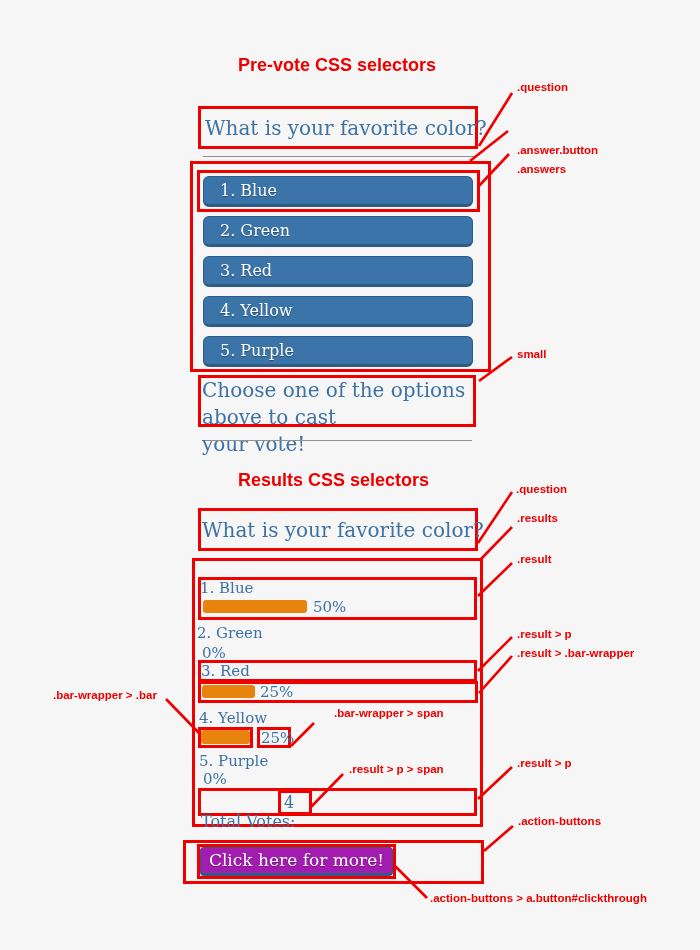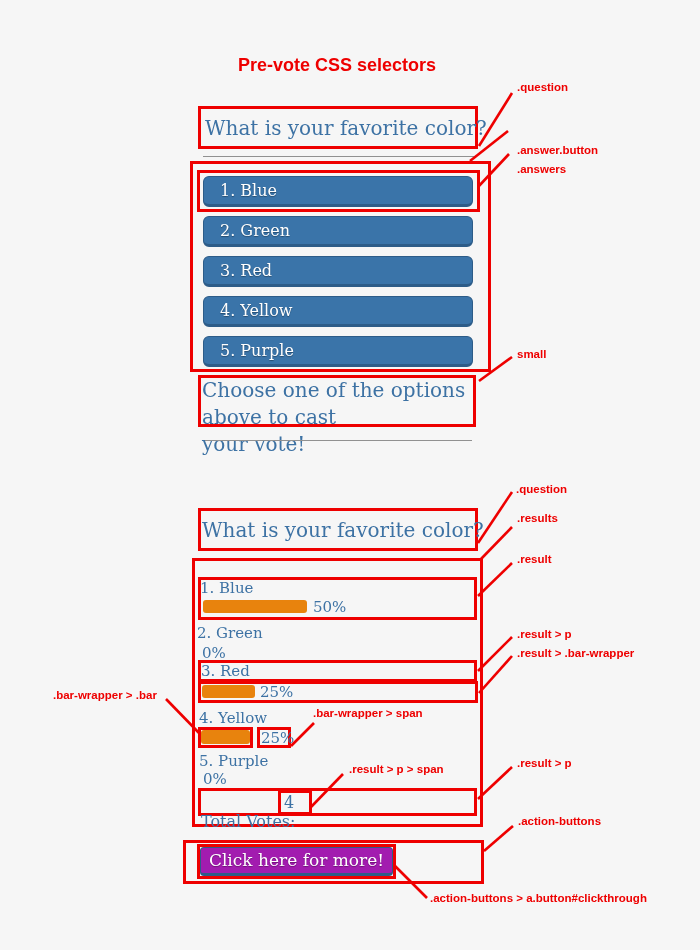--- a/index.html
+++ b/index.html
@@ -69,20 +69,21 @@
     <span>your vote!</span>
   </div>
 
   <div class="hr" style="left:205px; top:440px; width:267px;"></div>
 
   <div class="lbl" style="left:517px; top:81px;">.question</div>
   <div class="lbl" style="left:517px; top:119px;margin-top:44px;">.answers</div>
   <div class="lbl" style="left:517px; top:144px;">.answer.button</div>
   <div class="lbl" style="left:517px; top:348px;">small</div>
 
+  <div class="section-title" style="left:238px; top:470px; width:230px;">Results CSS selectors</div>
 
   <div class="annbox" style="left:198px; top:508px; width:280px; height:43px;"></div>
   <div class="qtext serif" style="left:202px; top:518px;">What is your favorite color?</div>
 
   <div class="annbox" style="left:192px; top:558px; width:291px; height:269px;"></div>
 
   <div class="annbox" style="left:198px; top:577px; width:279px; height:43px;"></div>
   <div class="rname serif" style="left:200px; top:579px;">1. Blue</div>
   <div class="bar" style="left: 203px; top: 600px; height: 13px; width: 104px;"></div>
   <div class="rpct serif" style="left:313px; top:598px;">50%</div>
@@ -112,21 +113,21 @@
 
   <div class="annbox" style="left:183px; top:840px; width:301px; height:44px;"></div>
   <div class="annbox" style="left:197px; top:844px; width:199px; height:35px;"></div>
   <a class="cta-btn">Click here for more!</a>
 
   <div class="lbl" style="left:516px; top:483px;">.question</div>
   <div class="lbl" style="left:517px; top:512px;">.results</div>
   <div class="lbl" style="left:517px; top:553px;">.result</div>
   <div class="lbl" style="left:517px; top:628px;">.result &gt; p</div>
   <div class="lbl" style="left:517px; top:647px;">.result &gt; .bar-wrapper</div>
-  <div class="lbl" style="left:313px; top:707px;">.bar-wrapper &gt; span</div>
+  <div class="lbl" style="left:334px; top:707px;">.bar-wrapper &gt; span</div>
   <div class="lbl" style="left:53px; top:689px;">.bar-wrapper &gt; .bar</div>
   <div class="lbl" style="left:349px; top:763px;">.result &gt; p &gt; span</div>
   <div class="lbl" style="left:517px; top:757px;">.result &gt; p</div>
   <div class="lbl" style="left:518px; top:815px;">.action-buttons</div>
   <div class="lbl" style="left:430px; top:892px;">.action-buttons &gt; a.button#clickthrough</div>
 
   <svg class="leaders" width="700" height="950">
     <g stroke="#ee0000" stroke-width="2.6" stroke-linecap="butt">
       <line x1="479" y1="146" x2="512" y2="93"></line>
       <line x1="470" y1="161" x2="508" y2="131"></line>

